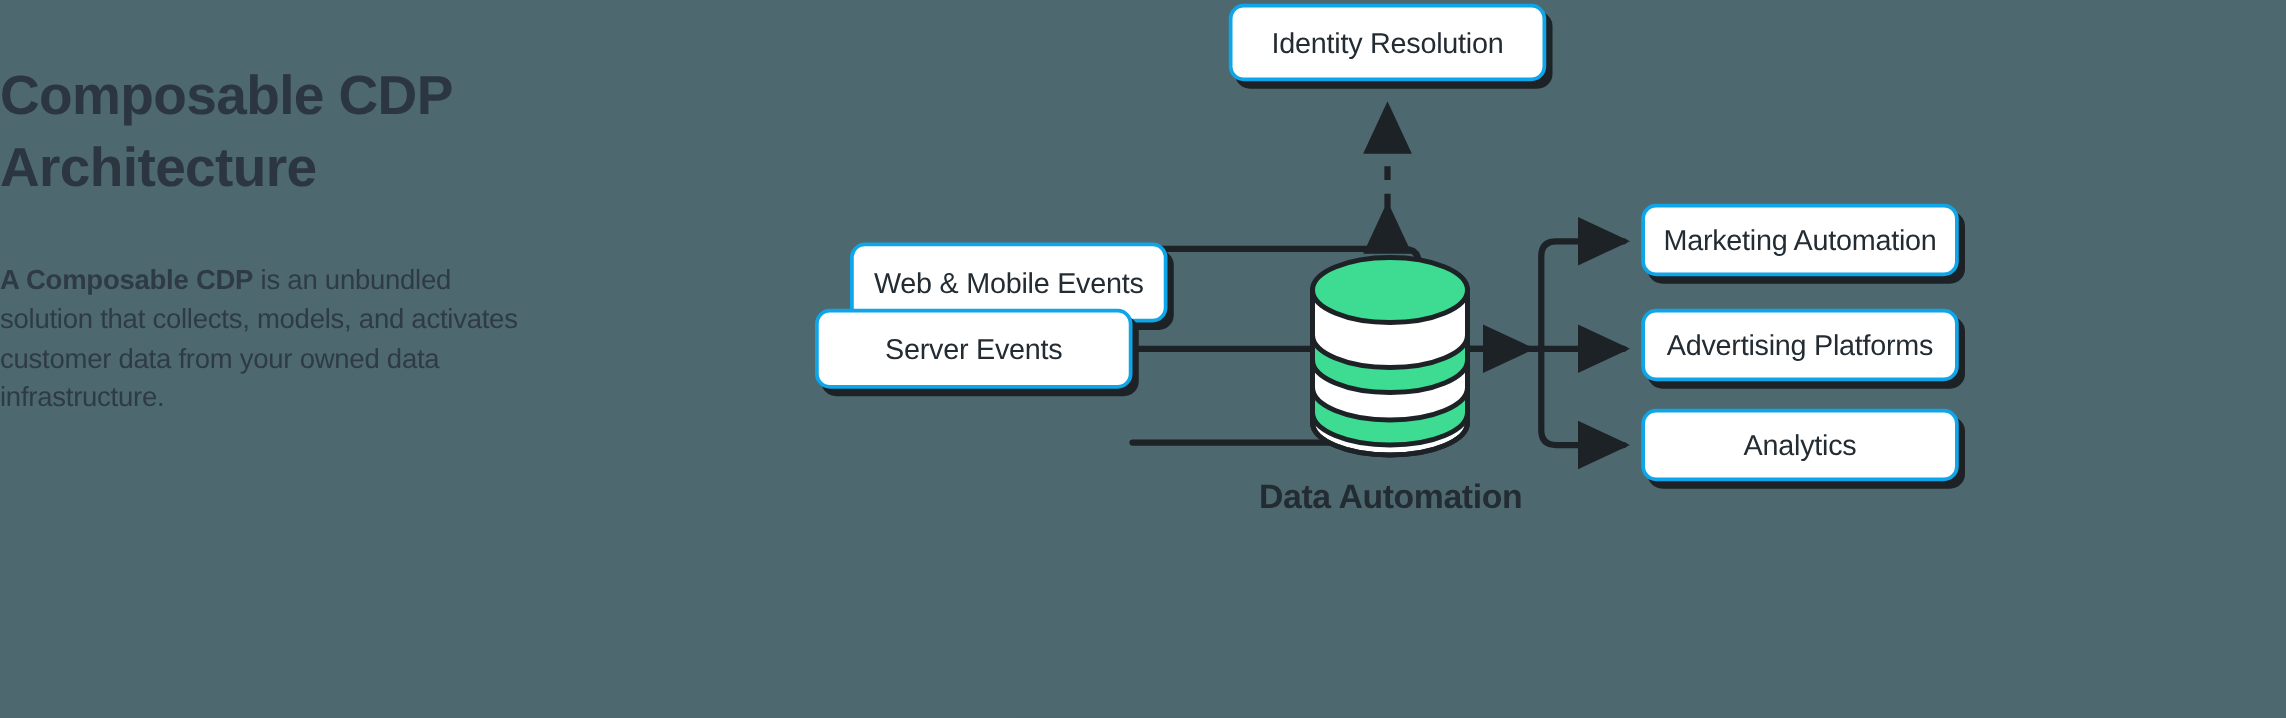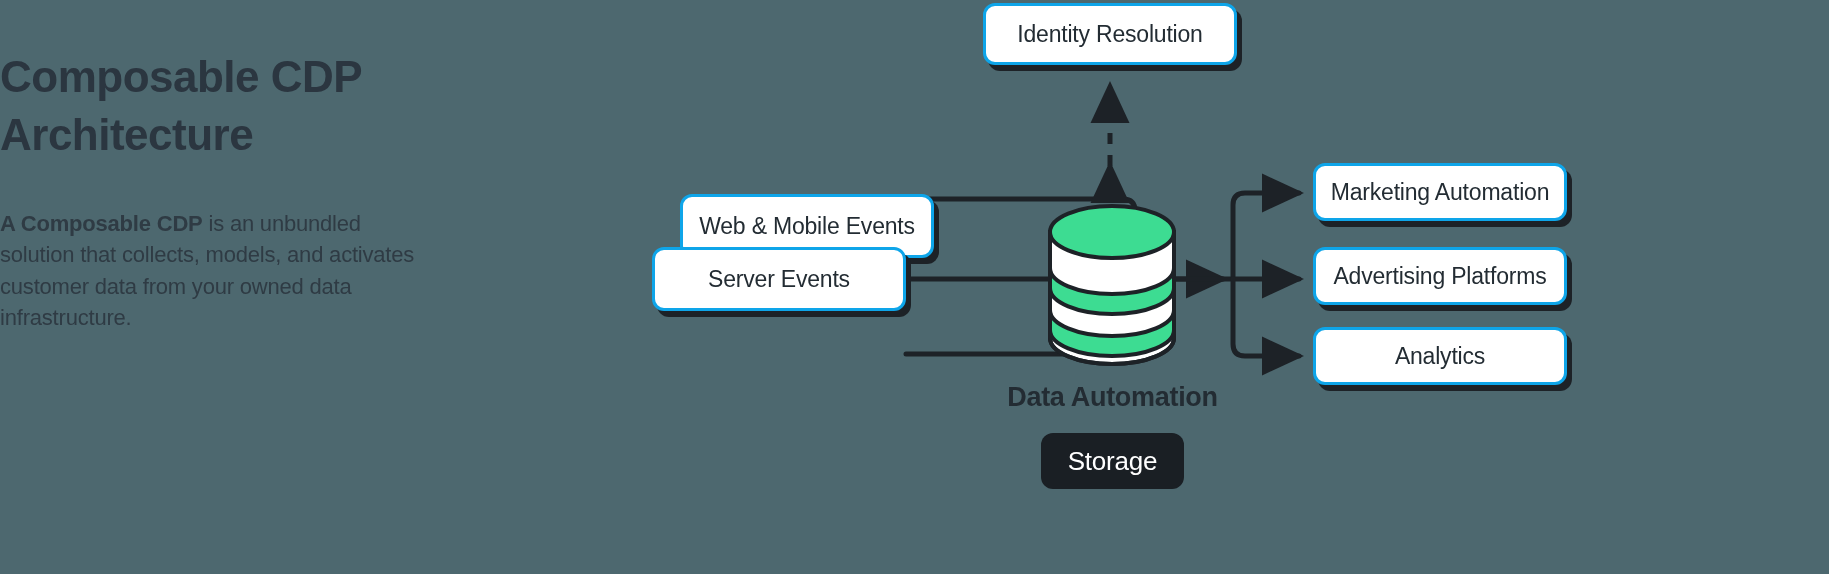--- a/index.html
+++ b/index.html
@@ -191,15 +191,14 @@
   <div class="node-box" id="identity-box">Identity Resolution</div>
 
   <div class="node-box" id="src-web">Web &amp; Mobile Events</div>
   <div class="node-box" id="src-server">Server Events</div>
 
   <div class="node-box" id="dst-marketing">Marketing Automation</div>
   <div class="node-box" id="dst-advertising">Advertising Platforms</div>
   <div class="node-box" id="dst-analytics">Analytics</div>
 
   <div id="warehouse-label">Data Automation</div>
-  <div id="storage-pill">Storage</div>
 
 </div>
 
 </body></html>

